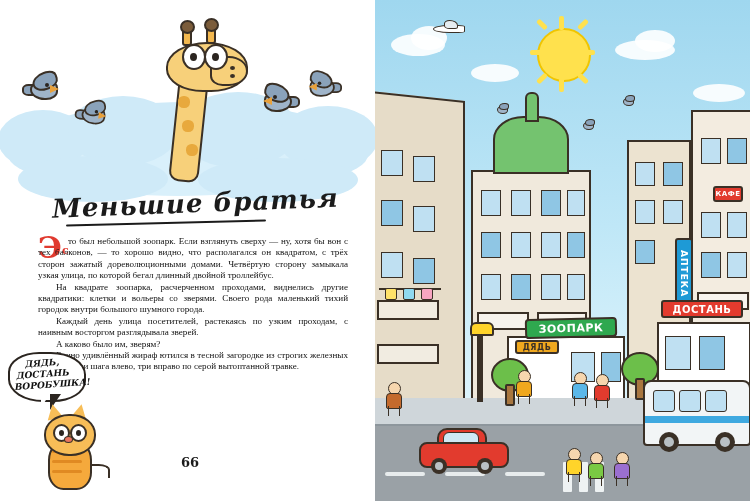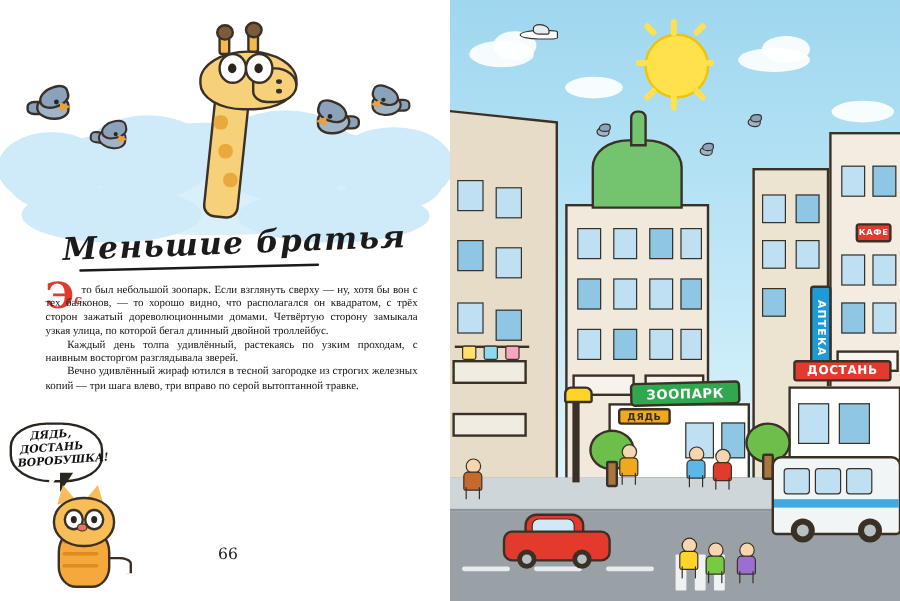--- a/index.html
+++ b/index.html
@@ -402,21 +402,21 @@
     border-radius: 0 40% 0 0;
     background: transparent;
   }
   .page-number {
     position: absolute;
     left: 176px;
     top: 455px;
     width: 28px;
     text-align: center;
     font-family: "DejaVu Serif", serif;
-    font-weight: normal;
+    font-weight: bold;
     font-size: 13px;
     color: #1b1b1b;
   }
 
   
   .sky {
     position: absolute;
     inset: 0;
     background: linear-gradient(#9fd7ef 0%, #bfe7f7 45%, #d9f2fb 75%, #eaf7fd 100%);
   }
@@ -867,21 +867,23 @@
 
     <div class="chapter-title">Меньшие братья</div>
     <div class="title-underline"></div>
 
     <div class="dropcap">
       <span>Э</span><small>с</small>
     </div>
 
     <div class="body-text">
       <p class="first"><span class="first-lines">то был небольшой зоопарк. Если взглянуть сверху — ну, хотя бы вон с тех балконов, — то хорошо видно, что располагался он квадратом, с трёх сторон зажатый дореволюционными домами. Четвёртую сторону замыкала узкая улица, по которой бегал длинный двойной троллейбус.</span></p>
-      <p>Каждый день толпа удивлённый, растекаясь по узким проходам, с наивным восторгом разглядывала зверей.</p>
+      <p>На квадрате зоопарка, расчерченном проходами, виднелись другие квадратики: клетки и вольеры со зверями. Своего рода маленький тихий городок внутри большого шумного города.</p>
+      <p>Каждый день улица посетителей, растекаясь по узким проходам, с наивным восторгом разглядывала зверей.</p>
+      <p>А каково было им, зверям?</p>
       <p>Вечно удивлённый жираф ютился в тесной загородке из строгих железных копий — три шага влево, три вправо по серой вытоптанной травке.</p>
     </div>
 
     <div class="cat-wrap">
       <div class="bubble"></div>
       <div class="bubble-text">ДЯДЬ, ДОСТАНЬ ВОРОБУШКА!</div>
       <div class="bubble-tail">
           <i></i>
         </div>
       <div class="cat">

